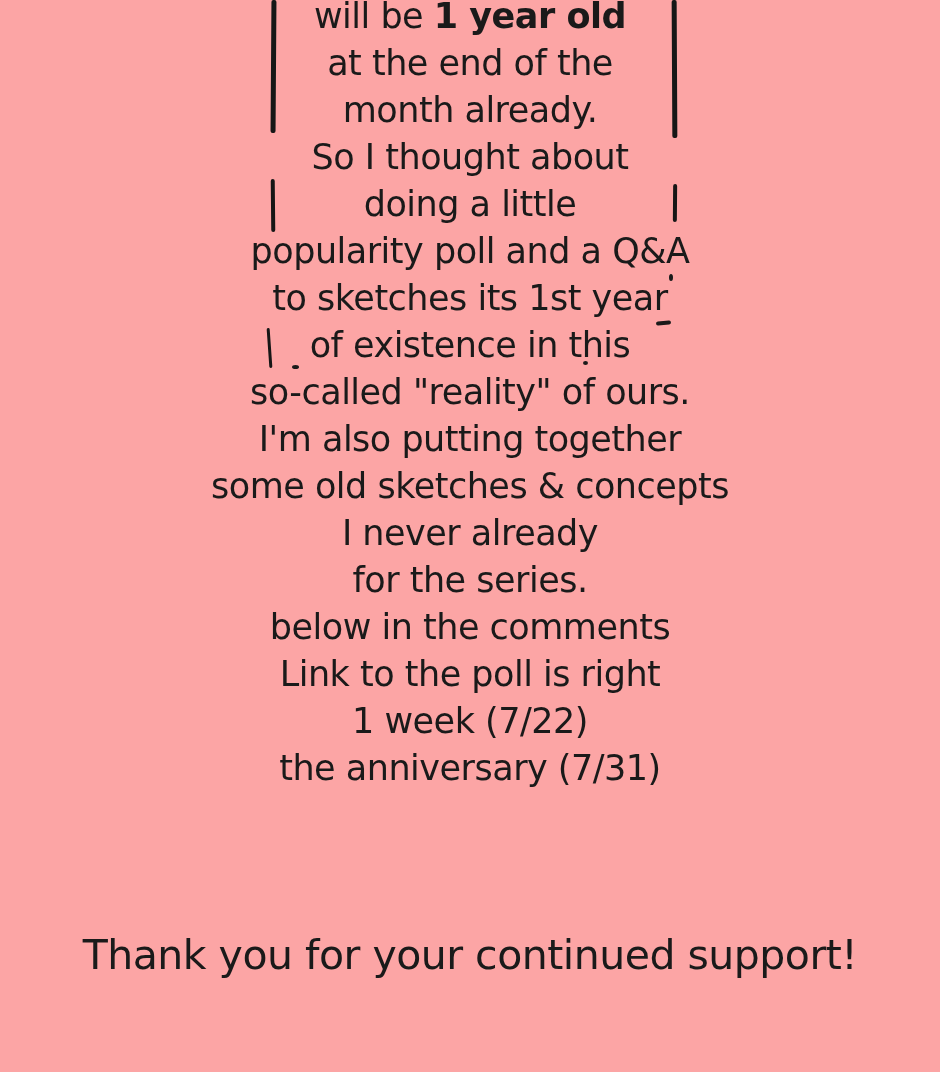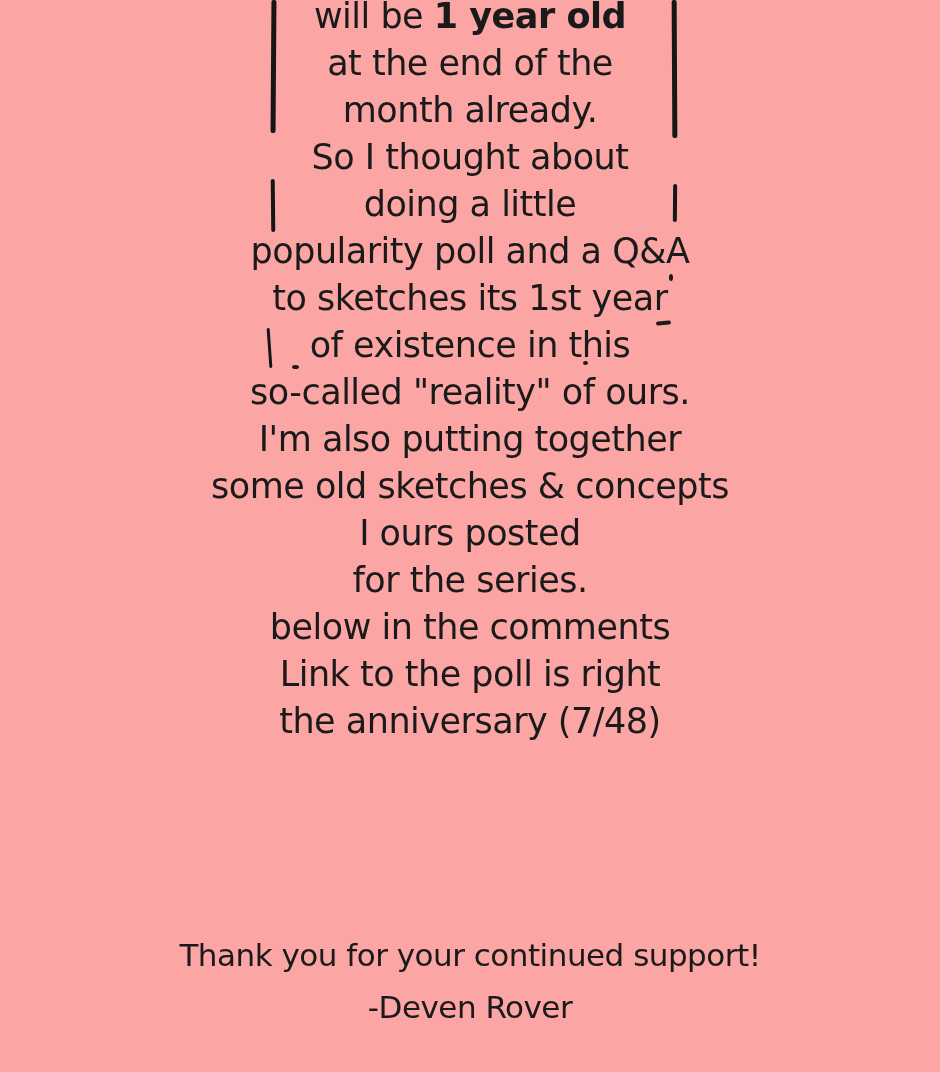--- a/index.html
+++ b/index.html
@@ -30,21 +30,21 @@
   }
   .line { height: 47px; }
   .bold-part { font-weight: 700; }
   
   .closing-block {
     position: absolute;
     top: 929px;
     left: 0;
     width: 940px;
     text-align: center;
-    font-size: 31px;
+    font-size: 41px;
     line-height: 52px;
     letter-spacing: -0.5px;
     white-space: nowrap;
   }
   .closing-block .line { height: 52px; }
   
   .border-seg {
     position: absolute;
     background: #161616;
     border-radius: 2px;
@@ -86,25 +86,25 @@
     <div class="line">at the end of the</div>
     <div class="line">month already.</div>
     <div class="line">So I thought about</div>
     <div class="line">doing a little</div>
     <div class="line">popularity poll and a Q&amp;A</div>
     <div class="line">to sketches its 1st year</div>
     <div class="line">of existence in this</div>
     <div class="line">so-called "reality" of ours.</div>
     <div class="line">I'm also putting together</div>
     <div class="line">some old sketches &amp; concepts</div>
-    <div class="line">I ours posted</div>
+    <div class="line">I never already</div>
     <div class="line">for the series.</div>
     <div class="line">below in the comments</div>
     <div class="line">Link to the poll is right</div>
-    <div class="line">the anniversary (7/48)</div>
+    <div class="line">1 week (7/22)</div>
+    <div class="line">the anniversary (7/31)</div>
   </div>
 
   <div class="closing-block">
     <div class="line">Thank you for your continued support!</div>
-    <div class="line">-Deven Rover</div>
   </div>
 
 </div>
 
 </body></html>

